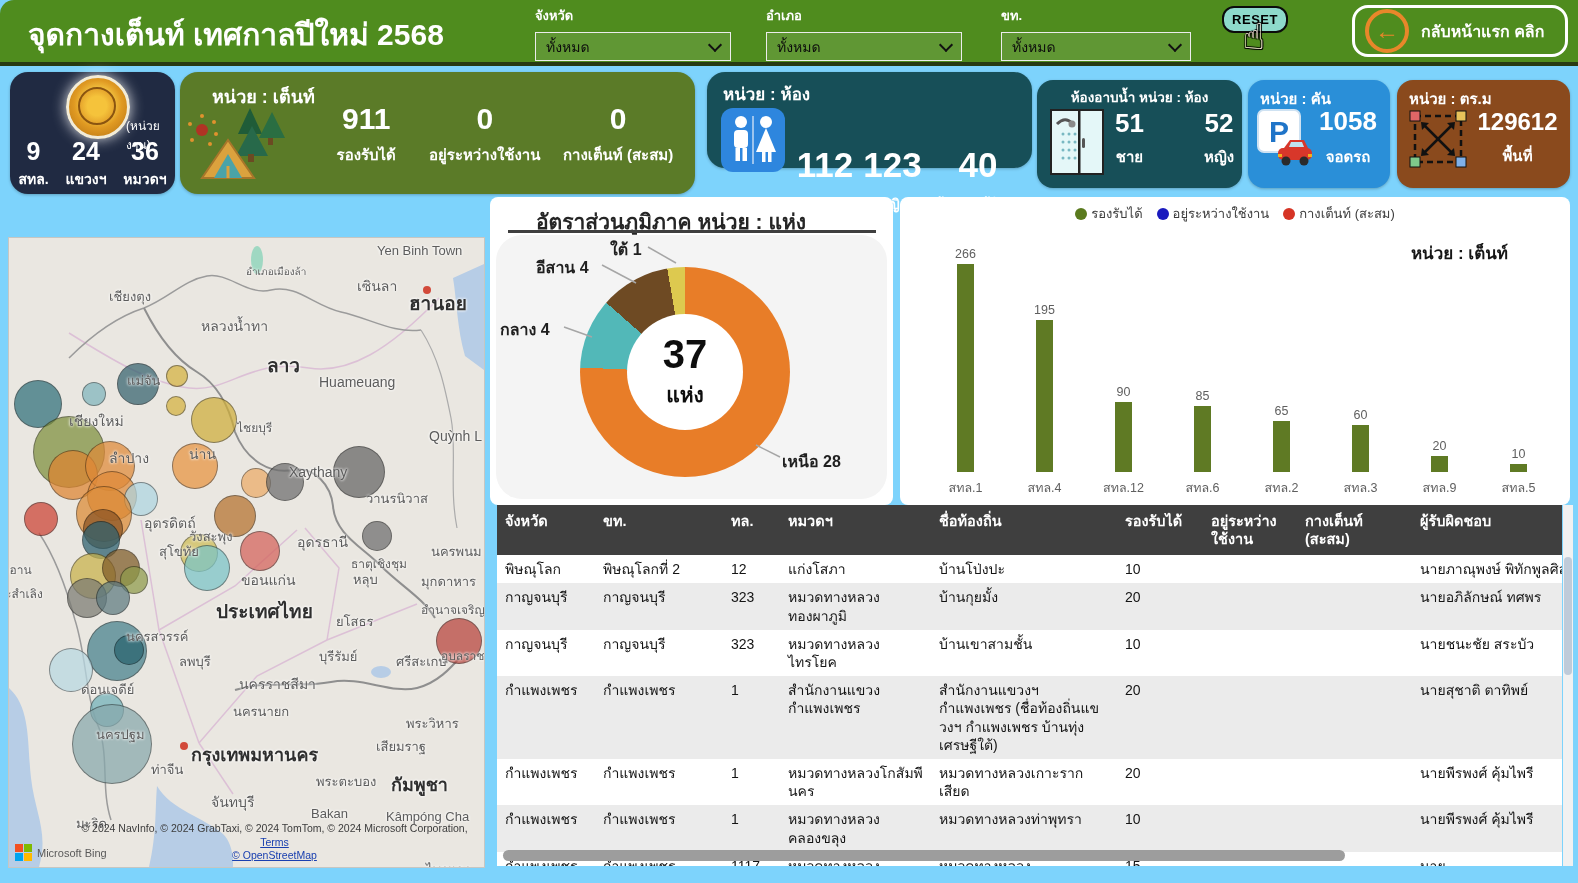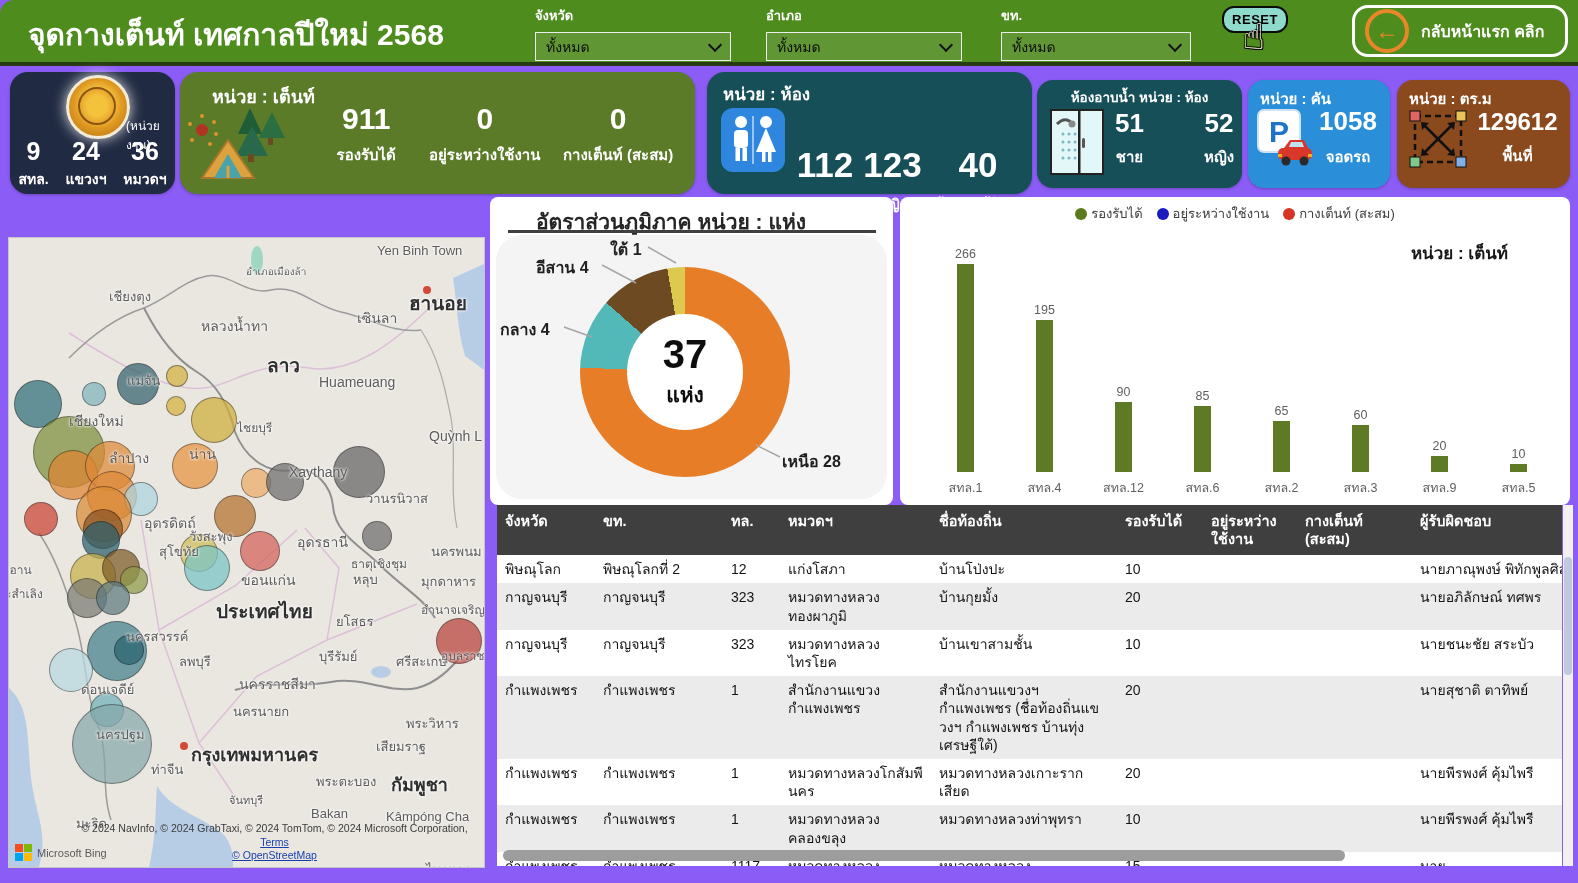--- a/index.html
+++ b/index.html
@@ -1,16 +1,16 @@
 <!DOCTYPE html>
 <html><head>
 <meta charset="utf-8">
 <style>
   html,body{margin:0;padding:0;background:#c9ccc0;}
-  #root{position:relative;width:1578px;height:883px;background:#8b5cf6;overflow:hidden;
+  #root{position:relative;width:1578px;height:883px;background:#7dd3fc;overflow:hidden;
         font-family:"Liberation Sans","DejaVu Sans",sans-serif;}
   
   .header{position:absolute;left:0;top:0;width:1578px;height:62px;background:#4f8c1e;
           border-bottom:4px solid #273a12;border-radius:14px 0 0 0;}
   .title{position:absolute;left:28px;top:11px;font-size:30px;font-weight:bold;color:#fff;white-space:nowrap;}
   .filter{position:absolute;top:5px;width:196px;}
   .filter-label{font-size:13px;font-weight:bold;color:#fff;margin-bottom:6px;}
   .filter-box{height:27px;border:1px solid #ececec;background:rgba(255,255,255,.10);
               display:flex;align-items:center;justify-content:space-between;padding:0 10px;
               font-size:14px;color:#0c0c0c;cursor:pointer;}
@@ -39,21 +39,21 @@
   .org-stats{position:absolute;left:0;top:66px;width:100%;display:flex;justify-content:space-around;text-align:center;}
   .org-stats .v{font-size:25px;font-weight:bold;line-height:1.1;}
   .org-stats .l{font-size:14px;font-weight:bold;margin-top:2px;}
   #card-tent{left:180px;top:72px;width:515px;height:122px;background:#5b7b28;}
   .tent-unit{position:absolute;left:32px;top:10px;font-size:18px;font-weight:bold;}
   .camp-ico{position:absolute;left:8px;top:32px;}
   .tent-stats{position:absolute;left:132px;right:8px;top:30px;display:flex;justify-content:space-between;text-align:center;}
   .tent-stats .blk{display:flex;flex-direction:column;align-items:center;}
   .tent-stats .v{font-size:30px;font-weight:bold;line-height:1.15;}
   .tent-stats .l{font-size:15px;font-weight:bold;margin-top:6px;white-space:nowrap;}
-  #card-toilet{left:707px;top:72px;width:325px;height:122px;background:#174f58;}
+  #card-toilet{left:707px;top:72px;width:325px;height:96px;background:#174f58;}
   .toilet-unit{position:absolute;left:16px;top:8px;font-size:17px;font-weight:bold;}
   .toilet-ico{position:absolute;left:14px;top:36px;}
   .toilet-stats{position:absolute;left:86px;right:4px;top:28px;display:flex;justify-content:space-between;text-align:center;}
   .toilet-stats .v{font-size:35px;font-weight:bold;line-height:1.15;margin-top:45px;}
   .toilet-stats .l{font-size:14px;font-weight:bold;margin-top:8px;white-space:nowrap;}
   .small-card{border-radius:16px;}
   #card-shower{left:1037px;top:80px;width:205px;height:108px;background:#174f58;}
   .shower-unit{position:absolute;left:0;top:6px;width:100%;text-align:center;font-size:13.5px;font-weight:bold;}
   .shower-ico{position:absolute;left:12px;top:28px;}
   .shower-stats{position:absolute;left:78px;right:8px;top:28px;display:flex;justify-content:space-between;text-align:center;}
@@ -375,21 +375,21 @@
         <div class="bubble" style="left: 78px; top: 383px; width: 60px; height: 60px; background: rgb(69, 128, 140);"></div>
         <div class="bubble" style="left: 105px; top: 397px; width: 30px; height: 30px; background: rgb(40, 98, 110);"></div>
         <div class="bubble" style="left: 40px; top: 410px; width: 44px; height: 44px; background: rgb(184, 216, 226);"></div>
         <div class="bubble" style="left: 81px; top: 455px; width: 34px; height: 34px; background: rgb(111, 176, 184);"></div>
         <div class="bubble" style="left: 63px; top: 466px; width: 80px; height: 80px; background: rgb(135, 168, 172);"></div>
       </div>
     <div id="map-labels">
         <div class="map-label" style="left: 237px; top: 26px; font-size: 10px;">อำเภอเมืองล้า</div>
         <div class="map-label" style="left: 100px; top: 48px; font-size: 13px;">เชียงตุง</div>
         <div class="map-label" style="left: 192px; top: 77px; font-size: 14px;">หลวงน้ำทา</div>
-        <div class="map-label" style="left: 348px; top: 69px; font-size: 14px; text-align: center;">เซินลา</div>
+        <div class="map-label" style="left: 348px; top: 37px; font-size: 14px; text-align: center;">เซินลา</div>
         <div class="map-label" style="left: 400px; top: 50px; font-size: 19px; font-weight: bold; color: rgb(47, 47, 47);">ฮานอย</div>
         <div class="map-label" style="left: 368px; top: 5px; font-size: 13px;">Yen Binh Town</div>
         <div class="map-label" style="left: 258px; top: 112px; font-size: 19px; font-weight: bold; color: rgb(47, 47, 47);">ลาว</div>
         <div class="map-label" style="left: 310px; top: 136px; font-size: 14px;">Huameuang</div>
         <div class="map-label" style="left: 118px; top: 132px; font-size: 13px;">แม่จัน</div>
         <div class="map-label" style="left: 60px; top: 172px; font-size: 14px;">เชียงใหม่</div>
         <div class="map-label" style="left: 228px; top: 180px; font-size: 12px;">ไชยบุรี</div>
         <div class="map-label" style="left: 100px; top: 209px; font-size: 14px;">ลำปาง</div>
         <div class="map-label" style="left: 180px; top: 205px; font-size: 14px;">น่าน</div>
         <div class="map-label" style="left: 280px; top: 226px; font-size: 14px;">Xaythany</div>
@@ -417,21 +417,21 @@
         <div class="map-label" style="left: 230px; top: 435px; font-size: 14px;">นครราชสีมา</div>
         <div class="map-label" style="left: 72px; top: 441px; font-size: 13px;">ดอนเจดีย์</div>
         <div class="map-label" style="left: 224px; top: 463px; font-size: 13px;">นครนายก</div>
         <div class="map-label" style="left: 397px; top: 475px; font-size: 13px;">พระวิหาร</div>
         <div class="map-label" style="left: 87px; top: 486px; font-size: 13px;">นครปฐม</div>
         <div class="map-label" style="left: 182px; top: 502px; font-size: 18px; font-weight: bold; color: rgb(47, 47, 47);">กรุงเทพมหานคร</div>
         <div class="map-label" style="left: 367px; top: 498px; font-size: 13px;">เสียมราฐ</div>
         <div class="map-label" style="left: 142px; top: 521px; font-size: 13px;">ท่าจีน</div>
         <div class="map-label" style="left: 307px; top: 533px; font-size: 13px;">พระตะบอง</div>
         <div class="map-label" style="left: 382px; top: 532px; font-size: 18px; font-weight: bold; color: rgb(47, 47, 47);">กัมพูชา</div>
-        <div class="map-label" style="left: 220px; top: 553px; font-size: 11px;">จันทบุรี</div>
+        <div class="map-label" style="left: 202px; top: 553px; font-size: 14px;">จันทบุรี</div>
         <div class="map-label" style="left: 302px; top: 568px; font-size: 13px;">Bakan</div>
         <div class="map-label" style="left: 377px; top: 571px; font-size: 13px;">Kâmpóng Cha</div>
         <div class="map-label" style="left: 67px; top: 575px; font-size: 13px;">มะริด</div>
         <div class="map-label" style="left: 417px; top: 621px; font-size: 13px;">ไพรแวง</div>
       </div>
     <div class="bing">
       <span class="mslogo">
         <span style="background:#f25022"></span>
           <span style="background:#7fba00"></span>
         <span style="background:#00a4ef"></span>

